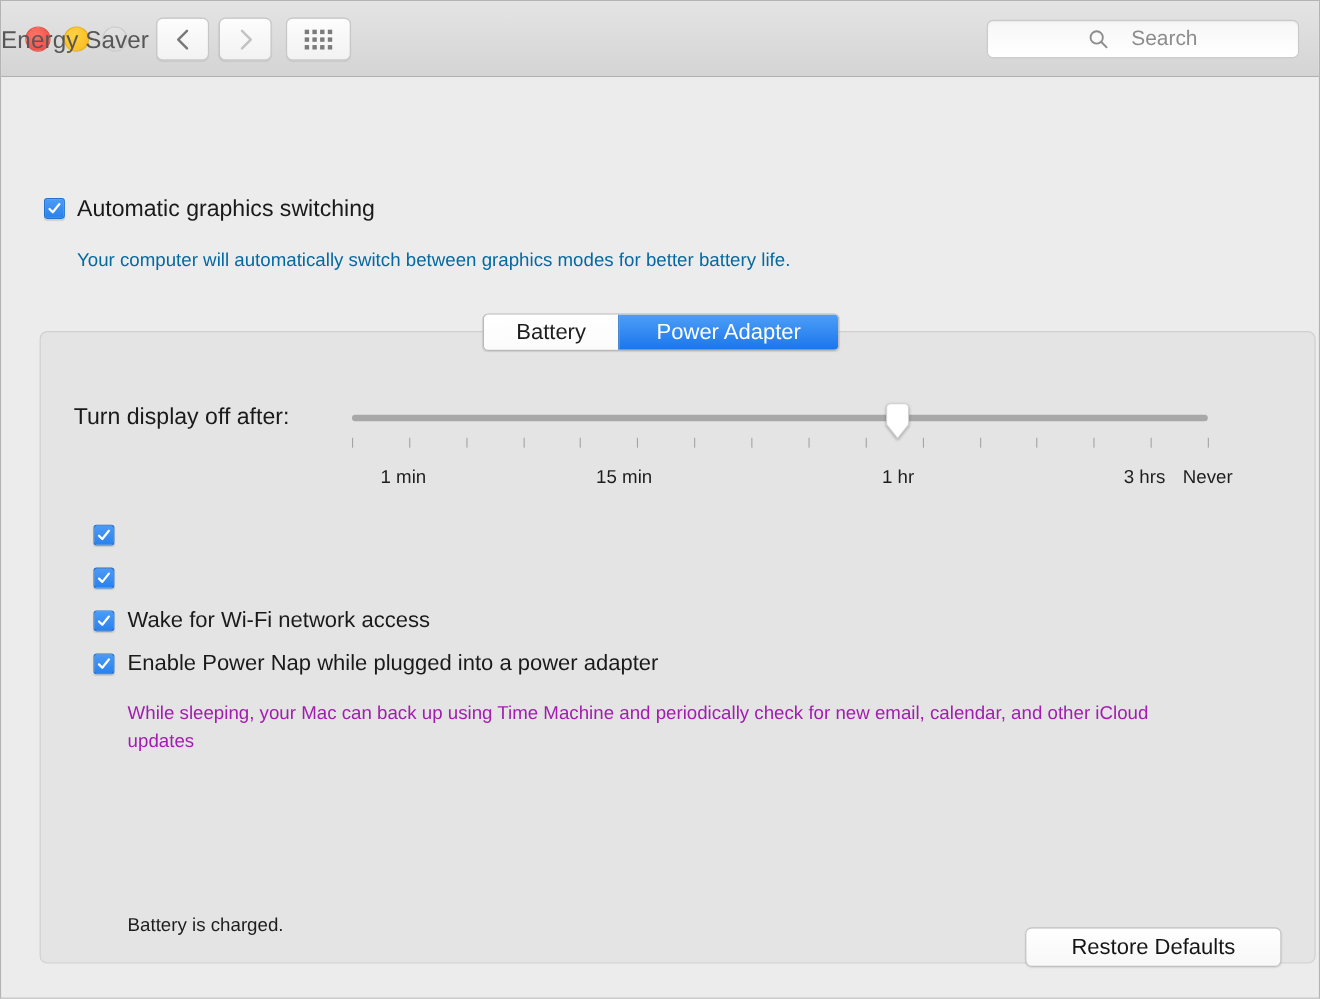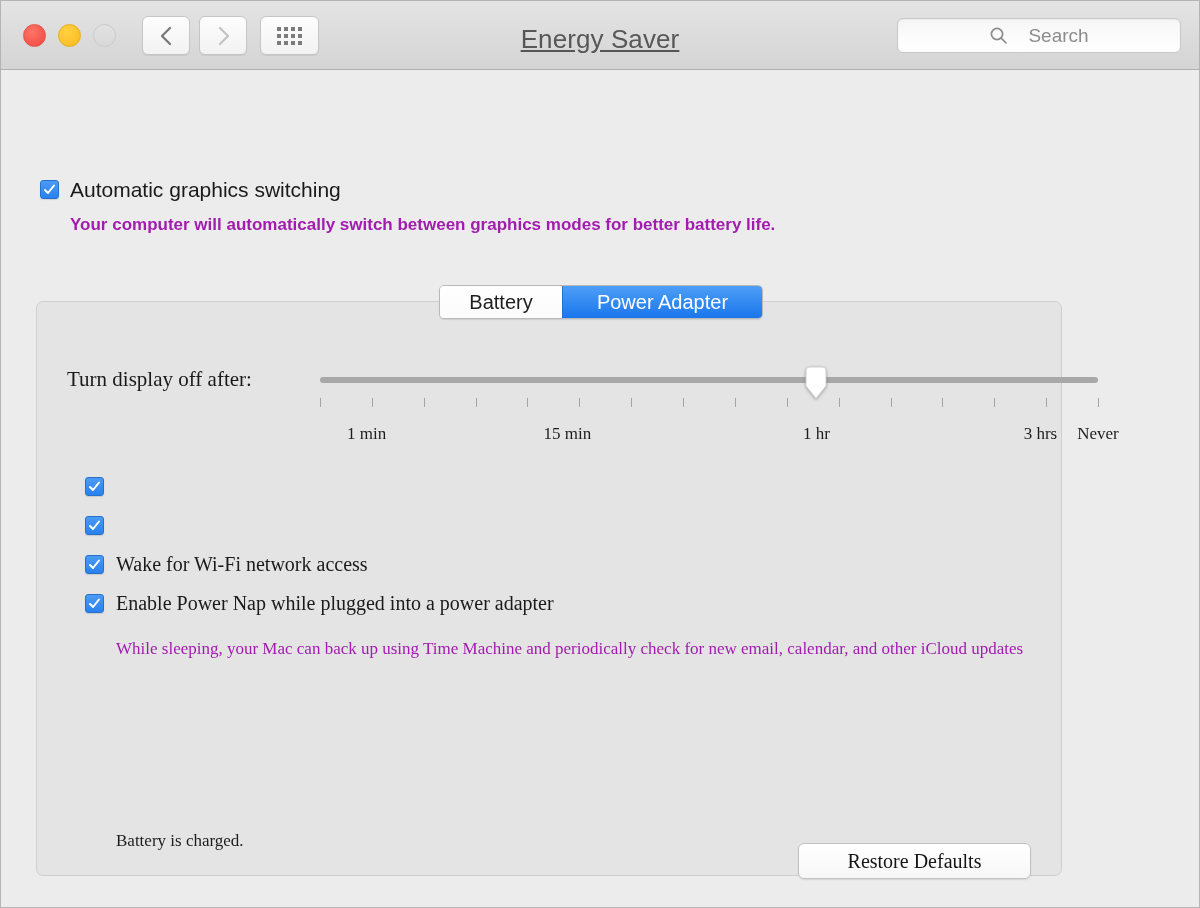--- a/index.html
+++ b/index.html
@@ -107,25 +107,24 @@
     height: 4px;
     background: #7b7b7b;
     display: block;
   }
 
   .win-title {
     position: absolute;
     left: 0;
     right: 0;
     top: 23px;
-    text-align: center;
-    font-size: 26px;
+    text-align: left;
+    font-size: 22px;
     color: #575757;
     letter-spacing: 0.1px;
-    text-decoration: underline;
   }
 
   .searchfield {
     position: absolute;
     right: 18px;
     top: 17px;
     width: 284px;
     height: 35px;
     border-radius: 6px;
     background: linear-gradient(to bottom, #f6f6f6 0%, #fcfcfc 60%, #ffffff 100%);
@@ -174,24 +173,23 @@
   }
   .top-row .lbl {
     font-size: 21px;
     color: #1a1a1a;
     line-height: 21px;
     margin-top: -1px;
   }
   .top-sub {
     position: absolute;
     left: 69px;
-    top: 145px;
+    top: 157px;
     font-size: 17px;
-    color: #a21caf;
-    font-weight: bold;
+    color: #0369a1;
   }
 
   
   .segmented {
     position: absolute;
     left: 438px;
     top: 215px;
     height: 34px;
     display: flex;
     border-radius: 5px;
@@ -218,27 +216,26 @@
     color: #ffffff;
     min-width: 200px;
     border-left: 1px solid #2472cf;
   }
 
   
   .panel {
     position: absolute;
     left: 35px;
     top: 231px;
-    width: 1026px;
+    width: 1160px;
     height: 575px;
     background: #e4e4e4;
     border: 1px solid #cfcfcf;
     border-radius: 7px;
     box-sizing: border-box;
-    font-family: Liberation Serif, serif;
   }
 
   .slider-label {
     position: absolute;
     left: 30px;
     top: 65px;
     font-size: 21px;
     color: #1a1a1a;
   }
 

